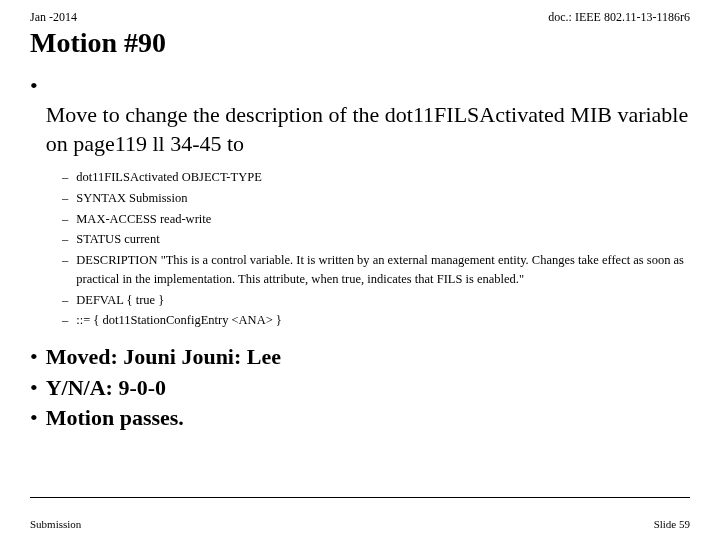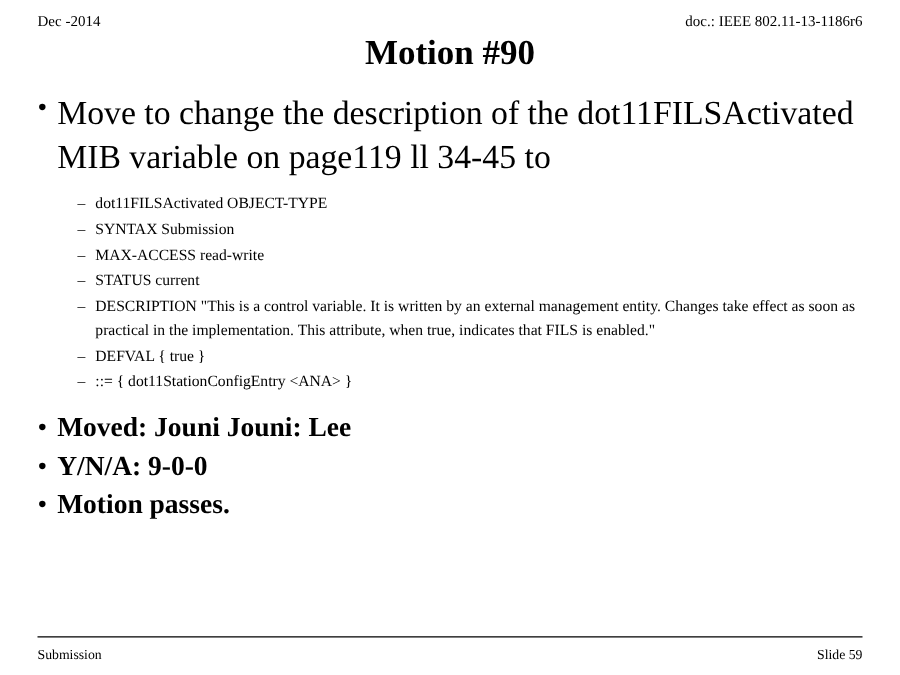--- a/index.html
+++ b/index.html
@@ -25,21 +25,20 @@
 
     .header {
       display: flex;
       justify-content: space-between;
       align-items: flex-start;
       font-size: 12px;
       margin-bottom: 2px;
     }
 
     .title-block {
-      text-align: center;
       margin-bottom: 14px;
     }
 
     .main-title {
       font-size: 28px;
       font-weight: bold;
     }
 
     .content {
       flex: 1;
@@ -51,22 +50,23 @@
       margin-bottom: 10px;
     }
 
     .bullet-dot {
       font-size: 22px;
       margin-right: 8px;
       line-height: 1.2;
     }
 
     .bullet-text {
-      font-size: 27px;
+      font-size: 22px;
       line-height: 1.3;
+      margin-top: 28px;
     }
 
     .sub-list {
       margin-left: 32px;
       margin-bottom: 10px;
     }
 
     .sub-item {
       display: flex;
       align-items: flex-start;
@@ -97,33 +97,33 @@
     .bottom-bullet-text {
       font-size: 22px;
       font-weight: bold;
     }
 
     .footer {
       display: flex;
       justify-content: space-between;
       align-items: center;
       border-top: 1px solid #000;
-      padding-top: 8px;
+      padding-top: 20px;
       margin-top: auto;
       font-size: 11px;
       gap: 44px;
     }
   </style>
 </head>
 <body>
 
 <div class="page">
 
   <div class="header">
-    <span>Dec -2014</span>
+    <span>Jan -2014</span>
     <span>doc.: IEEE 802.11-13-1186r6</span>
   </div>
 
   <div class="title-block">
     <span class="main-title">Motion #90</span>
   </div>
 
   <div class="content">
 
     <div class="bullet-main">

